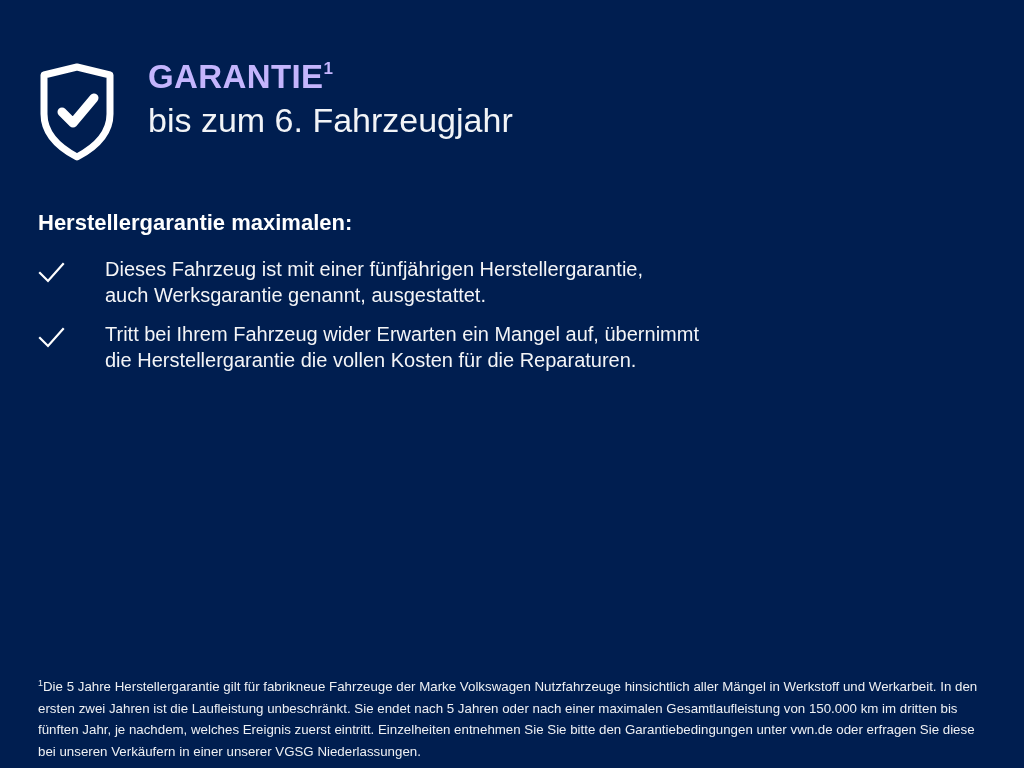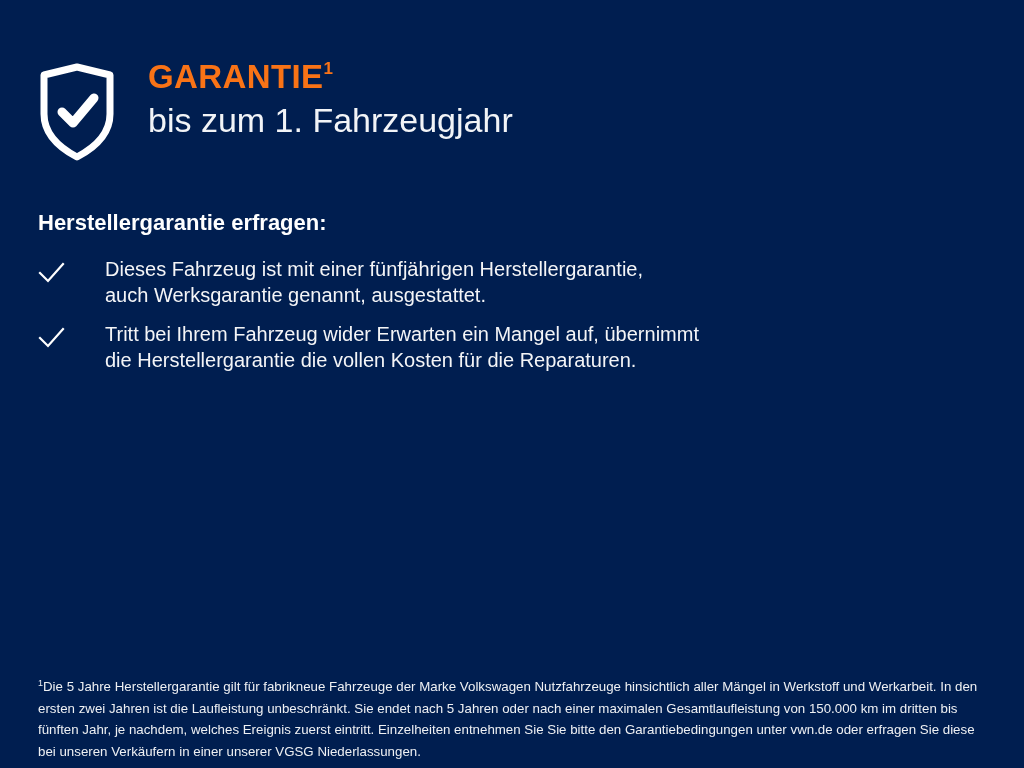--- a/index.html
+++ b/index.html
@@ -46,21 +46,21 @@
   }
   .header-text {
     margin-left: 32px;
     padding-top: 2px;
   }
   .title {
     font-size: 33px;
     font-weight: bold;
     letter-spacing: 0.4px;
     line-height: 1.05;
-    color: #f97316;
+    color: #c4b5fd;
     margin: 0;
     white-space: nowrap;
   }
   .title .sup {
     font-size: 17px;
     font-weight: bold;
     vertical-align: super;
     line-height: 0;
     position: relative;
     top: -2px;
@@ -148,28 +148,28 @@
 
     <div class="shield-icon-wrap">
       <svg viewBox="0 0 78 100" xmlns="http://www.w3.org/2000/svg" aria-hidden="true">
         <path d="M39 5 L72 13 L72 52 C72 72 58 85 39 95 C20 85 6 72 6 52 L6 13 Z" fill="none" stroke="#ffffff" stroke-width="7" stroke-linejoin="round" stroke-linecap="round"></path>
         <path d="M24 50 L35 61 L56 36" fill="none" stroke="#ffffff" stroke-width="9" stroke-linecap="round" stroke-linejoin="round"></path>
       </svg>
     </div>
 
     <div class="header-text">
       <h1 class="title"><span>GARANTIE</span><span class="sup">1</span></h1>
-      <div class="subtitle">bis zum 1. Fahrzeugjahr</div>
+      <div class="subtitle">bis zum 6. Fahrzeugjahr</div>
     </div>
 
   </div>
 
   <div class="body-block">
 
-    <div class="lead">Herstellergarantie erfragen:</div>
+    <div class="lead">Herstellergarantie maximalen:</div>
 
     <ul class="bullets">
 
       <li class="bullet">
         <span class="check-glyph">
           <svg viewBox="0 0 27 22" xmlns="http://www.w3.org/2000/svg" aria-hidden="true">
             <path d="M2 11 L10 19 L25 2" fill="none" stroke="#ffffff" stroke-width="2.2" stroke-linecap="square" stroke-linejoin="miter"></path>
           </svg>
         </span>
         <span class="bullet-text">Dieses Fahrzeug ist mit einer fünfjährigen Herstellergarantie,

